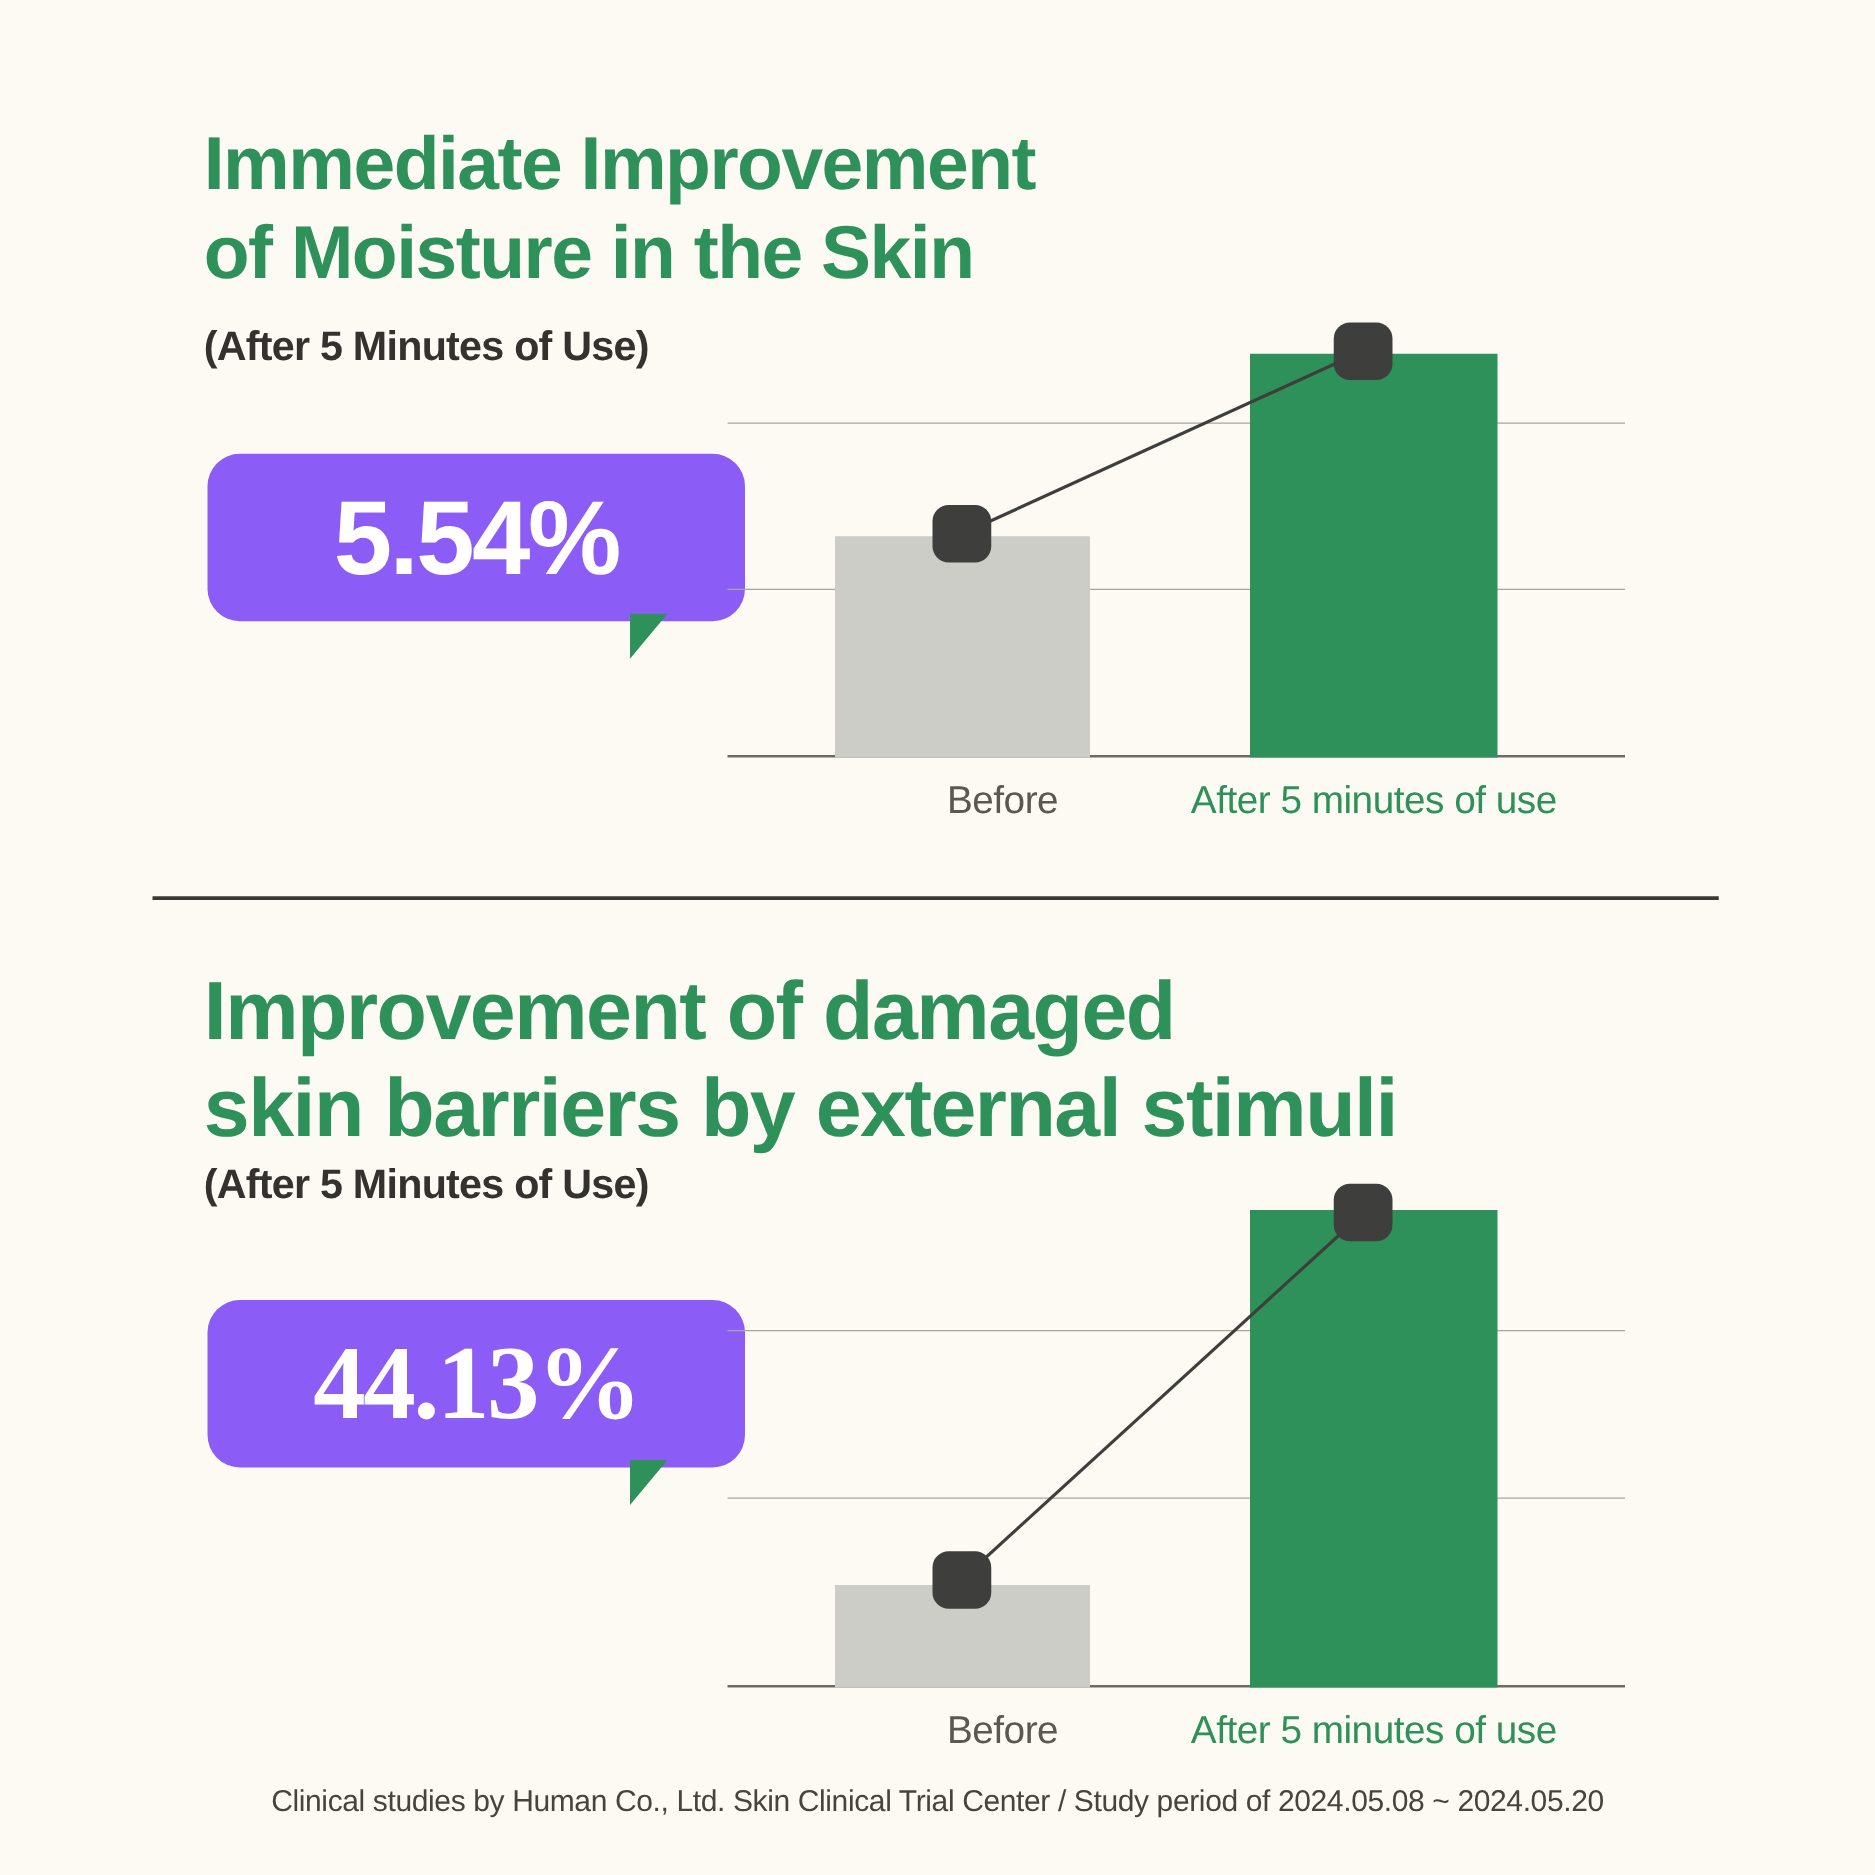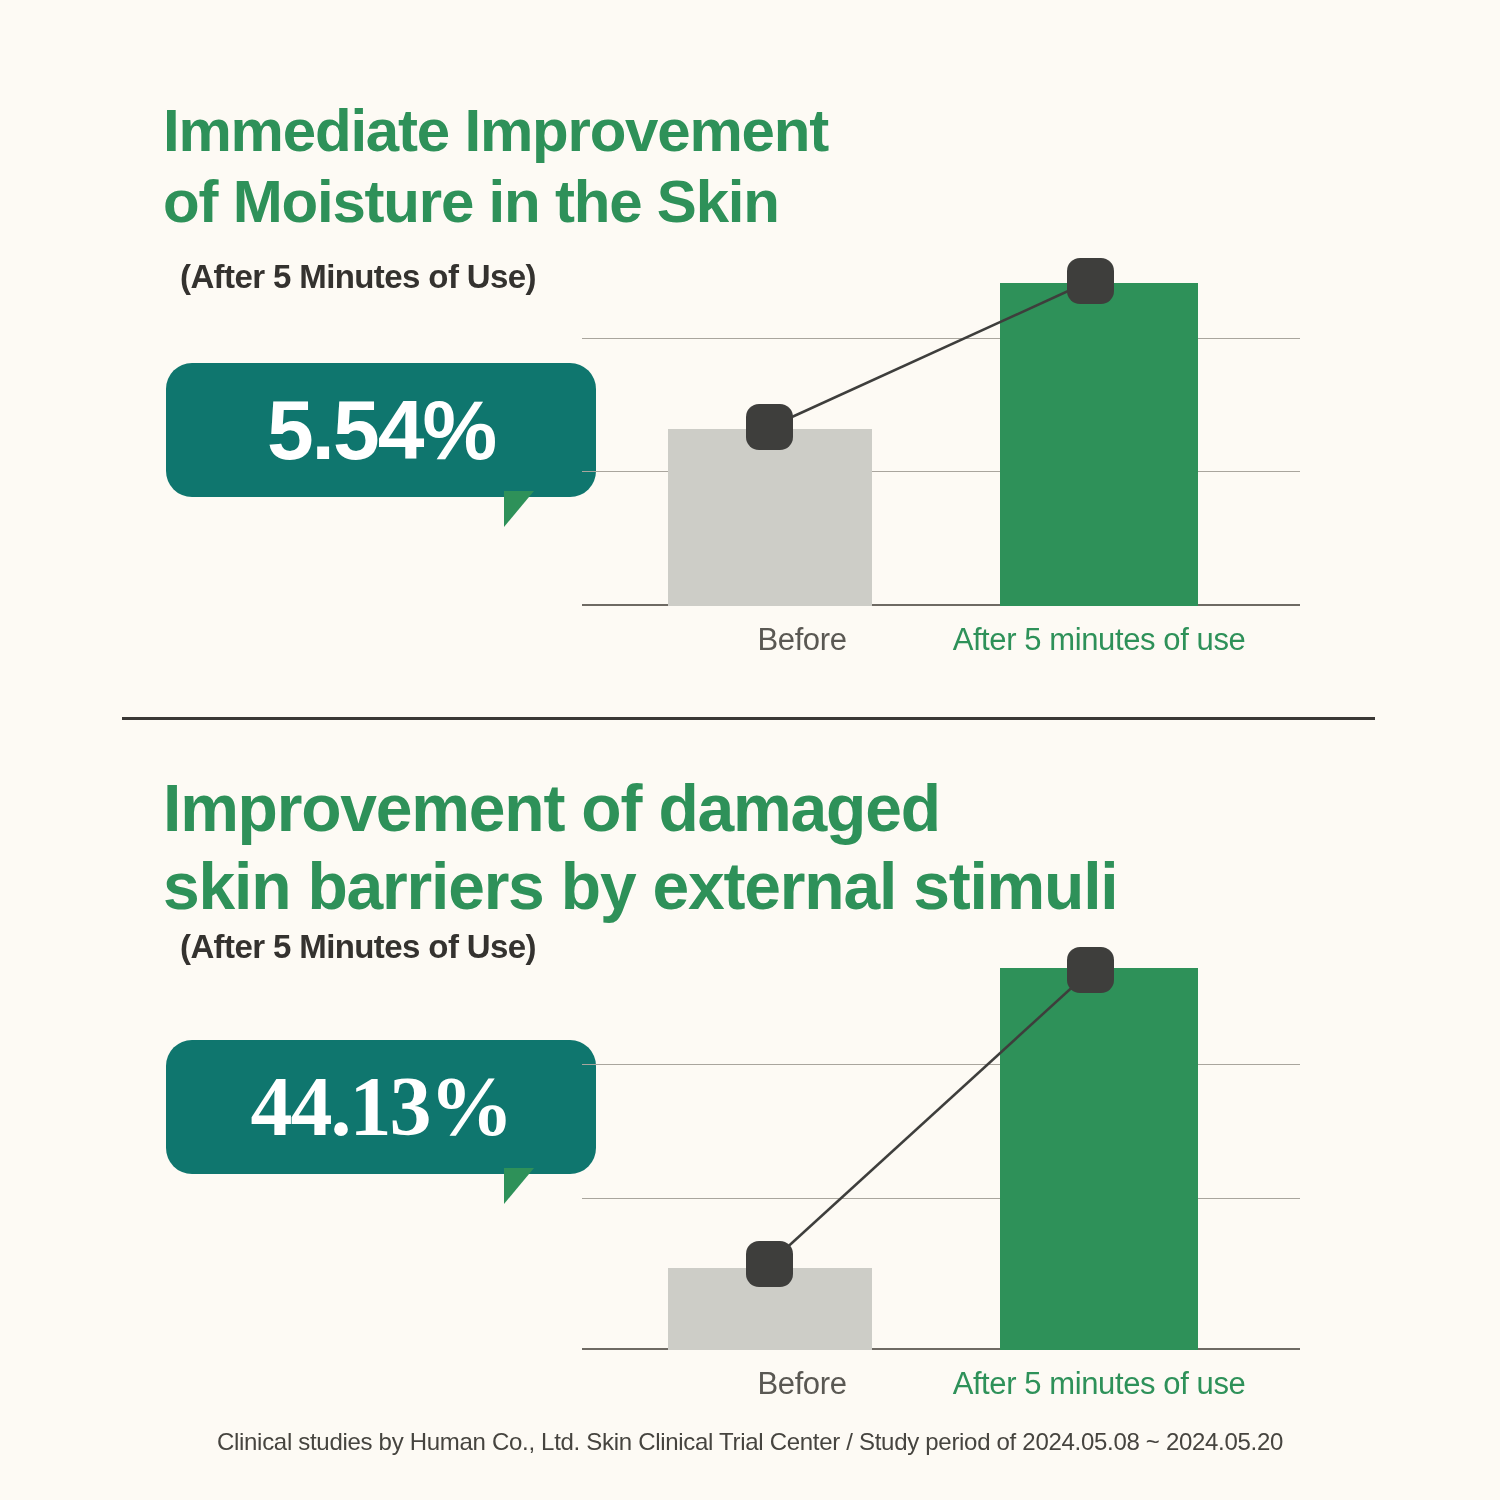--- a/index.html
+++ b/index.html
@@ -39,21 +39,21 @@
     line-height: 1.18;
     letter-spacing: -1.2px;
     white-space: pre-line;
     margin: 0;
   }
   #title-1 { top: 96px; }
   #title-2 { top: 52px; font-size: 66px; }
 
   .subtitle {
     position: absolute;
-    left: 180px;
+    left: 163px;
     color: #34322f;
     font-weight: bold;
     font-size: 33px;
     letter-spacing: -0.6px;
     margin: 0;
   }
   #subtitle-1 { top: 258px; }
   #subtitle-2 { top: 210px; }
 
   
@@ -62,21 +62,21 @@
     left: 166px;
     width: 430px;
   }
   #bubble-wrap-1 { top: 363px; }
   #bubble-wrap-2 { top: 1040px; }
 
   .bubble {
     position: relative;
     width: 430px;
     height: 134px;
-    background: #0f766e;
+    background: #8b5cf6;
     border-radius: 26px;
     display: flex;
     align-items: center;
     justify-content: center;
     box-sizing: border-box;
   }
   .bubble-value {
     color: #ffffff;
     font-weight: bold;
     font-size: 84px;

